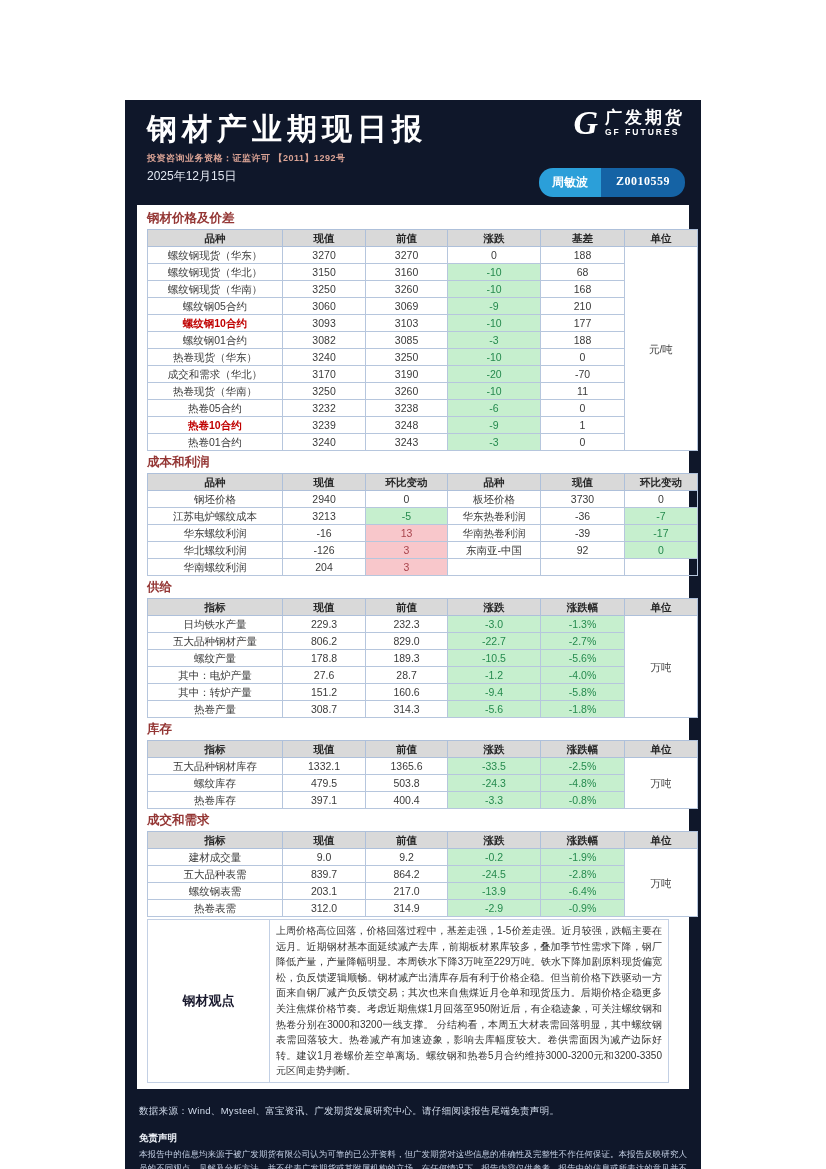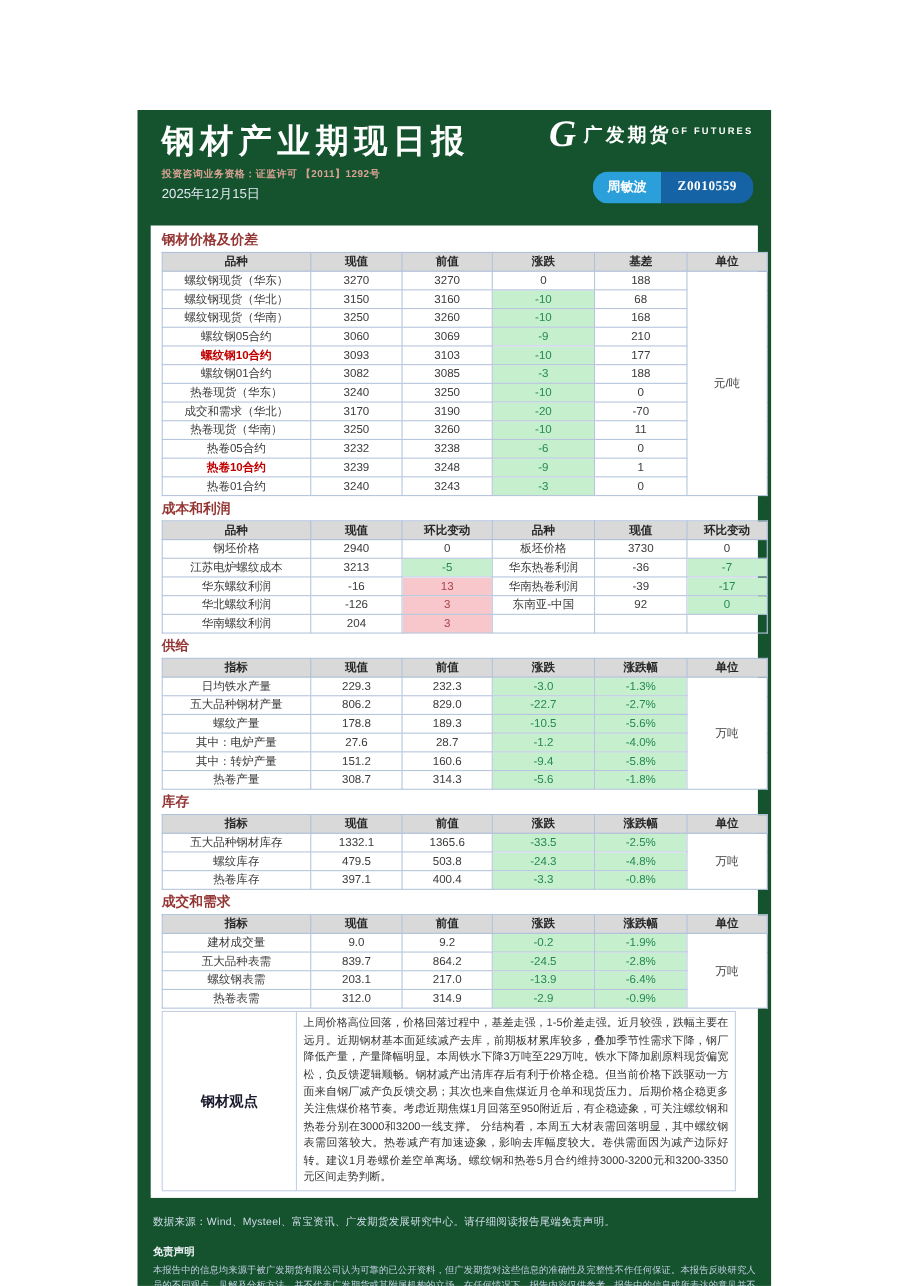--- a/index.html
+++ b/index.html
@@ -1,30 +1,30 @@
 <!DOCTYPE html>
 <html><head>
 <meta charset="utf-8">
 <style>
   html,body{margin:0;padding:0;width:826px;height:1169px;background:#ffffff;overflow:hidden;
     font-family:"Liberation Sans","DejaVu Sans",sans-serif;}
-  .panel{position:absolute;left:125px;top:100px;width:576px;height:1069px;background:#14532d;
+  .panel{position:absolute;left:125px;top:100px;width:576px;height:1069px;background:#0f172a;
     overflow:hidden;box-sizing:border-box;}
   
   .hdr{position:relative;padding:10px 12px 0 22px;height:92px;box-sizing:border-box;}
   .title{color:#ffffff;font-size:30px;font-weight:bold;letter-spacing:5px;line-height:38px;}
   .cred{color:#d9a294;font-size:9px;font-weight:bold;margin-top:4px;letter-spacing:.5px;}
   .date{color:#e2e8f2;font-size:12px;margin-top:3px;}
   .logo{position:absolute;right:16px;top:6px;display:flex;align-items:center;gap:7px;}
   .gmark{color:#ffffff;font-size:34px;font-weight:bold;font-style:italic;
     font-family:"Liberation Serif","DejaVu Serif",serif;line-height:34px;}
-  .brand{display:flex;justify-content:flex-end;}
+  .brand{display:flex;flex-direction:column;justify-content:flex-end;}
   .brand-cn{color:#ffffff;font-size:17px;font-weight:bold;letter-spacing:3px;line-height:18px;}
   .brand-en{color:#ffffff;font-size:8.5px;font-weight:bold;letter-spacing:2px;line-height:11px;}
-  .badge{position:absolute;right:16px;top:56px;display:flex;border-radius:14px;overflow:hidden;}
+  .badge{position:absolute;right:16px;top:68px;display:flex;border-radius:14px;overflow:hidden;}
   .badge-name{background:#2b9fd9;color:#fff;font-size:12px;font-weight:bold;padding:6px 13px;}
   .badge-id{background:#1563a5;color:#fff;font-size:12px;font-weight:bold;padding:6px 15px;letter-spacing:.5px;font-family:Liberation Serif, serif;}
   
   .card{margin:13px 12px 16px;background:#ffffff;padding:2px 10px 6px;box-sizing:border-box;}
   .sec-title{color:#943634;font-size:12.5px;font-weight:bold;margin:3px 0 2px;line-height:17px;}
   table.rpt{border-collapse:collapse;width:551px;table-layout:fixed;font-size:10.5px;color:#3a3a3a;}
   table.rpt th{background:#d9d9d9;color:#262626;font-weight:bold;height:16px;line-height:16px;
     border:1px solid #aec0da;padding:0 2px;font-size:10.5px;}
   table.rpt td{height:16px;line-height:16px;text-align:center;border:1px solid #b6c6dd;
     padding:0 2px;white-space:nowrap;overflow:hidden;}

